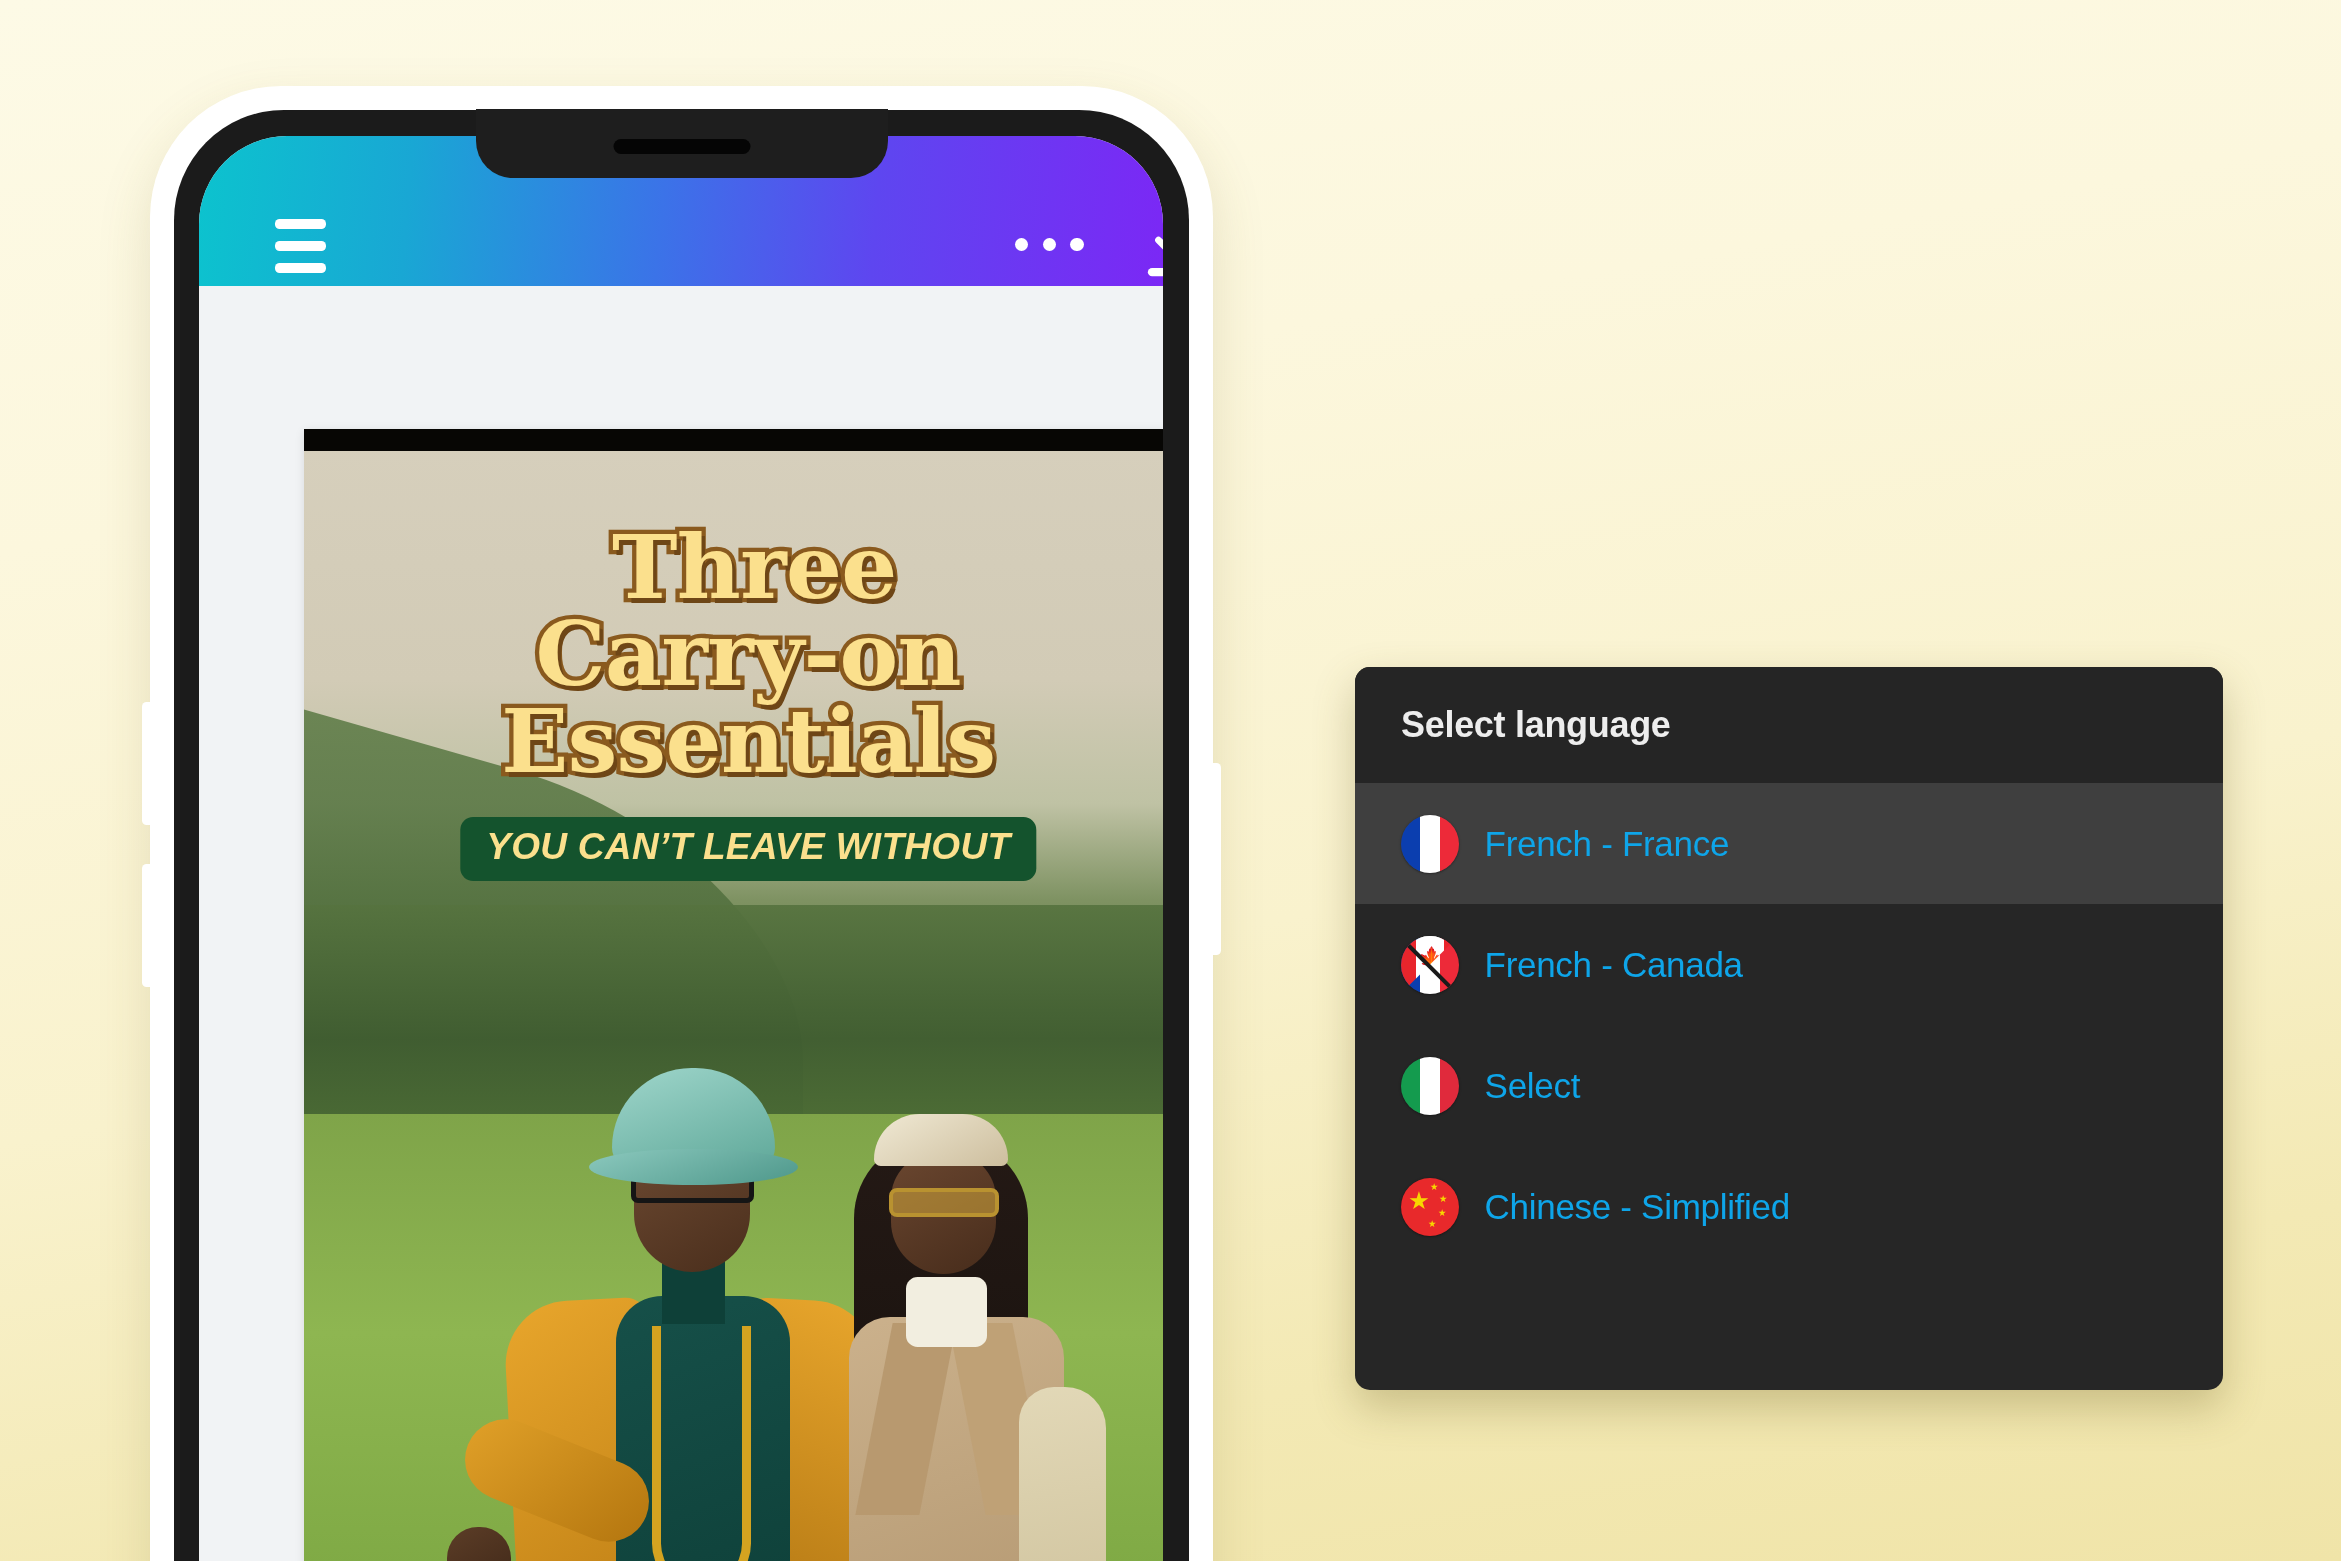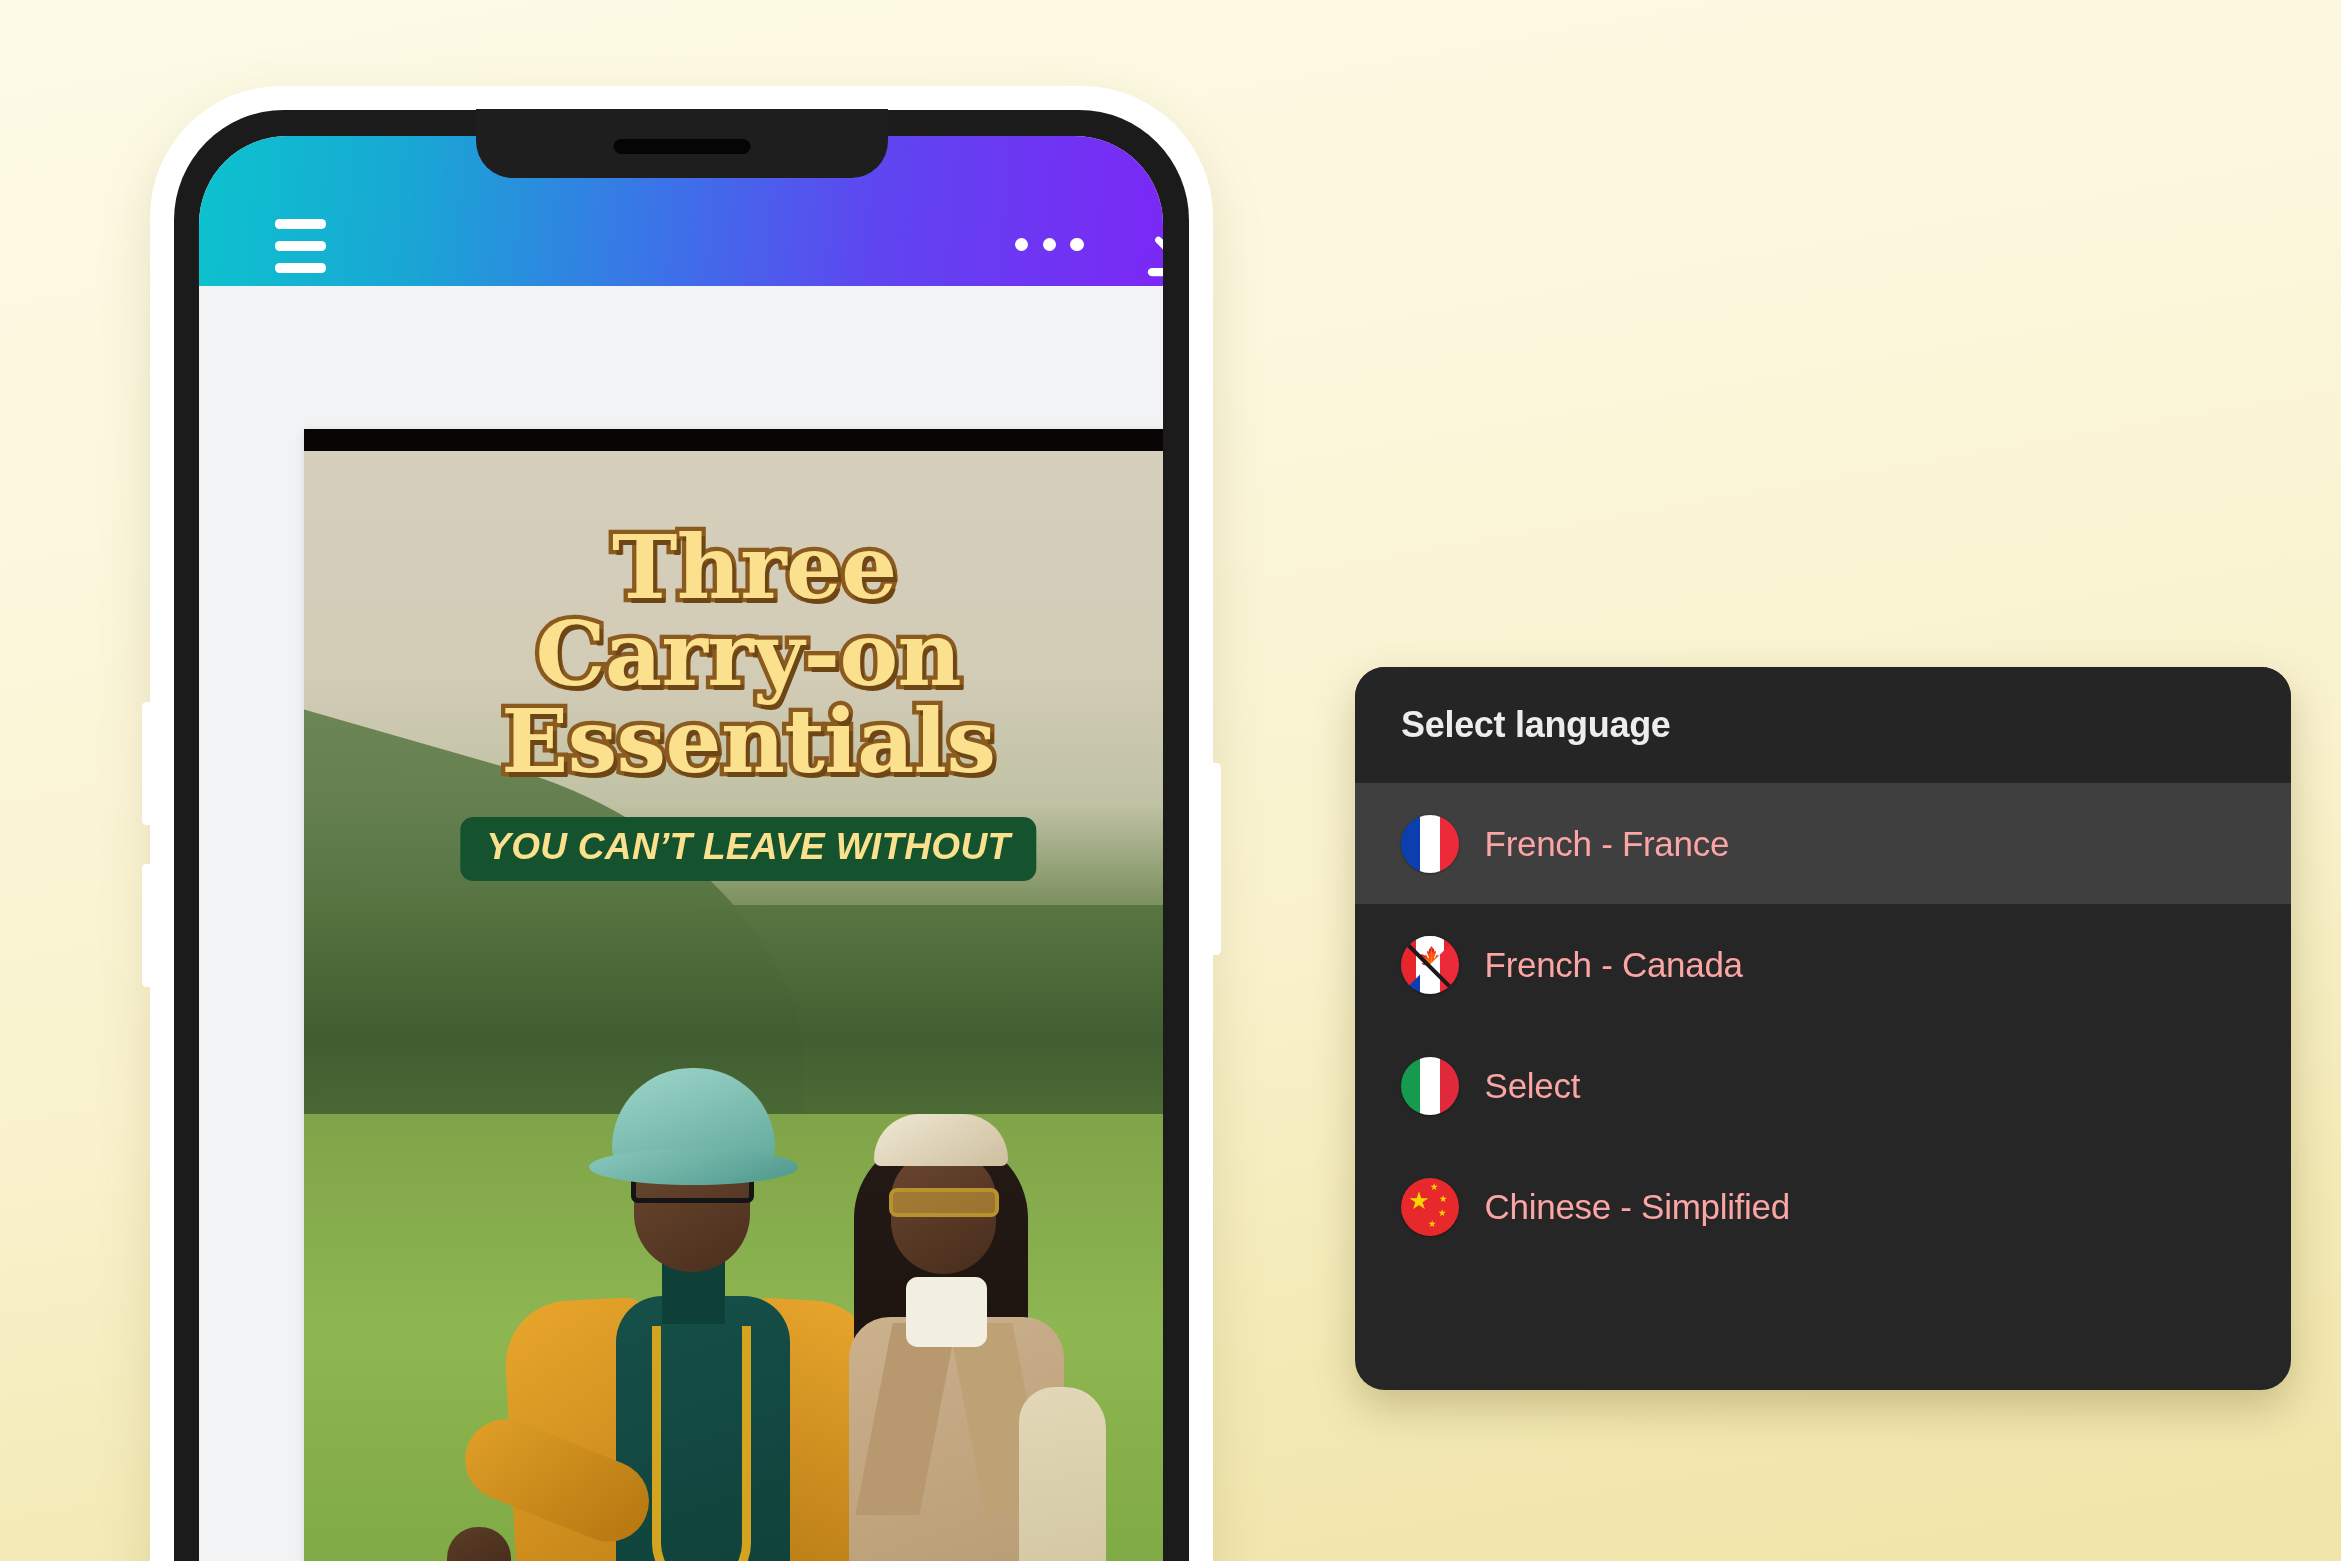--- a/index.html
+++ b/index.html
@@ -173,39 +173,39 @@
     padding:9.3px 25.6px 12.8px;
     z-index:4; white-space:nowrap;
   }
   #poster-subtitle-text{
     font-family:"Liberation Sans", sans-serif; font-weight:bold; font-style:italic;
     font-size:37px; letter-spacing:0.3px; color:#FBE08D;
   }
 
   
   #language-dropdown{
-    position:absolute; left:1355px; top:667px; width:936px; height:723px;
-    background:#262626; border-radius:30px; overflow:hidden;
+    position:absolute; left:1355px; top:667px; width:868px; height:723px;
+    background:#262626; border-radius:15px; overflow:hidden;
     box-shadow:0 17.4px 41px rgba(110,95,35,.30);
     z-index:20;
   }
   #dropdown-header{
     height:116px; display:flex; align-items:center; padding:0 46px;
     background:#252525;
   }
   #dropdown-title{ font-size:36px; font-weight:bold; color:#EDEDED; letter-spacing:-0.3px; }
   #language-list{ list-style:none; }
   .language-item{
     height:121px; display:flex; align-items:center; padding:0 46px; gap:25.6px;
     cursor:pointer; background:#262626;
   }
   .language-item.selected{ background:#3F3F3F; }
   .flag{ width:58px; height:58px; border-radius:50%; overflow:hidden;
     position:relative; flex:0 0 58px; box-shadow:0 0.6px 2.3px rgba(0,0,0,.45); }
-  .language-label{ font-size:35px; color:#fca5a5; letter-spacing:-0.3px; }
+  .language-label{ font-size:35px; color:#0ea5e9; letter-spacing:-0.3px; }
 
   
   .flag-fr{ background:linear-gradient(to right,#0B3EAF 0 33.3%,#FFFFFF 33.3% 66.6%,#ED2A39 66.6% 100%); }
   .flag-it{ background:linear-gradient(to right,#149B4E 0 33.3%,#FFFFFF 33.3% 66.6%,#E02A3C 66.6% 100%); }
   .flag-es{ background:linear-gradient(to bottom,#D9232E 0 26%,#F5C518 26% 74%,#D9232E 74% 100%); }
   .flag-es::after{ content:""; position:absolute; left:15px; top:20px; width:17.4px; height:20px;
     background:
       radial-gradient(circle at 50% 18%, #C8951E 0 4.1px, transparent 4.1px),
       linear-gradient(to right,#A0122A 0 26%,#C8951E 26% 50%,#A0122A 50% 74%,#C8951E 74% 100%);
     border-radius:2.3px; }

